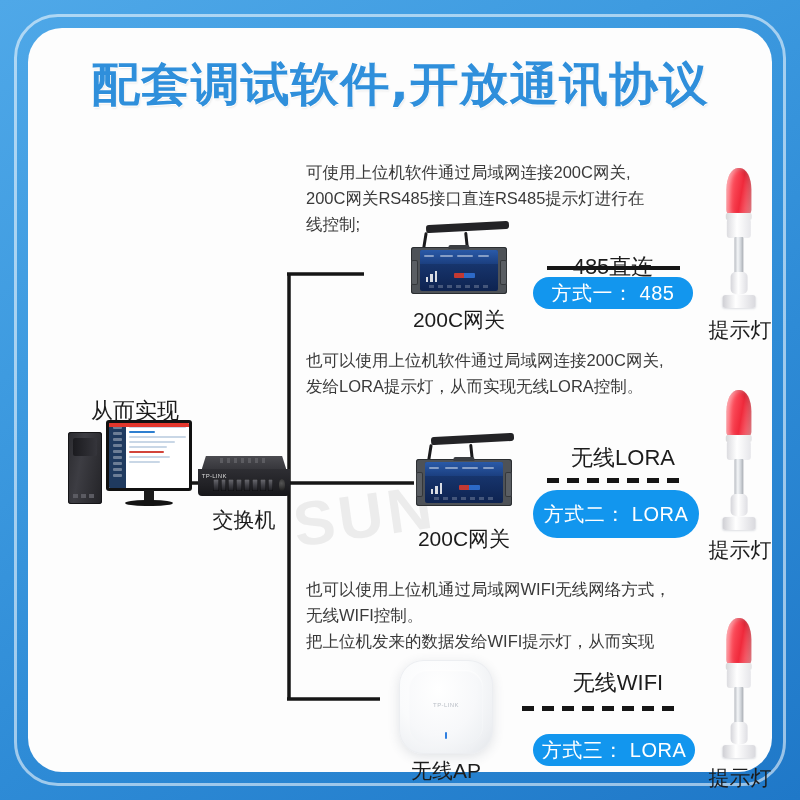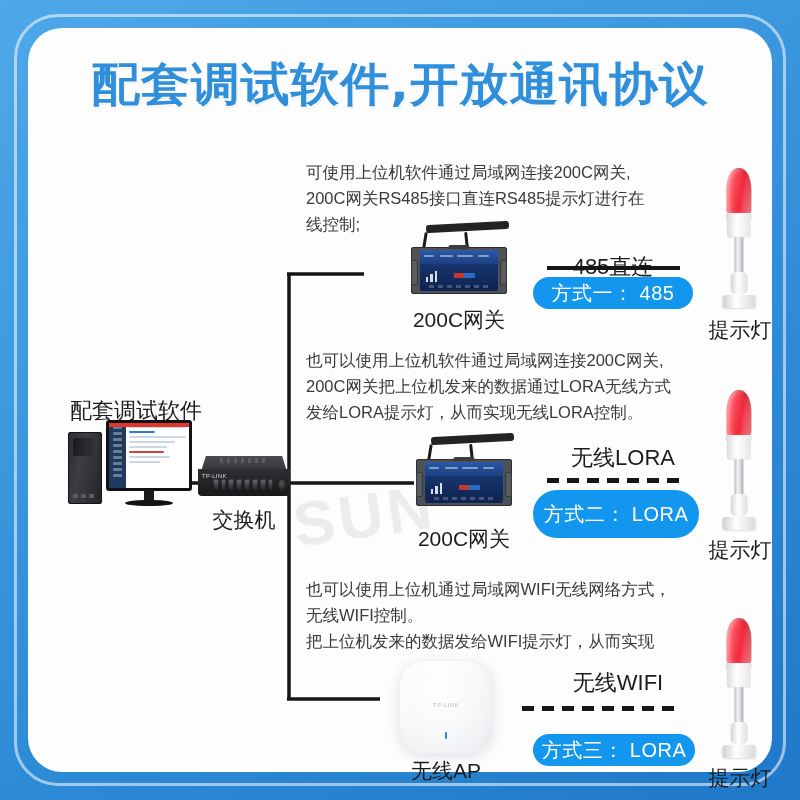--- a/index.html
+++ b/index.html
@@ -242,21 +242,21 @@
 
       <line x1="261" y1="245" x2="261" y2="672" stroke="#161616" stroke-width="3.5"></line>
 
       <line x1="259" y1="246" x2="336" y2="246" stroke="#161616" stroke-width="3.5"></line>
 
       <line x1="259" y1="455" x2="386" y2="455" stroke="#161616" stroke-width="3.5"></line>
 
       <line x1="259" y1="671" x2="352" y2="671" stroke="#161616" stroke-width="3.5"></line>
     </svg>
 
-    <div class="caption" style="left:42px; top:368px; width:130px; font-size:22px;">配套调试软件</div>
+    <div class="caption" style="left:42px; top:368px; width:130px; font-size:22px;">从而实现</div>
 
     <div class="pc-tower" style="left:40px; top:404px; width:34px; height:72px;">
       <div class="slot"></div>
       <div class="leds">
           <i></i>
           <i></i>
           <i></i>
         </div>
     </div>
 
@@ -354,21 +354,20 @@
       <div class="ring"></div>
       <div class="collar"></div>
       <div class="pole"></div>
       <div class="joint"></div>
       <div class="base"></div>
     </div>
     <div class="caption" style="left:660px; top:288px; width:104px;">提示灯</div>
 
     <div class="para" style="left:278px; top:319px;">
       <div>也可以使用上位机软件通过局域网连接200C网关,</div>
-      <div>200C网关把上位机发来的数据通过LORA无线方式</div>
       <div>发给LORA提示灯，从而实现无线LORA控制。</div>
     </div>
 
     <div class="gw" style="left:388px; top:415px; width:96px; height:63px;">
       <div class="ant-blade" style="left:16%; top:-12%; width:86%; height:12%; transform:rotate(-3deg);"></div>
       <div class="ant" style="left:11%; top:2%; width:3.5%; height:28%; transform:rotate(9deg);"></div>
       <div class="ant" style="left:57%; top:2%; width:3.5%; height:28%; transform:rotate(-6deg);"></div>
       <div class="body">
         <div class="dcon"></div>
         <div class="ear l"></div>

